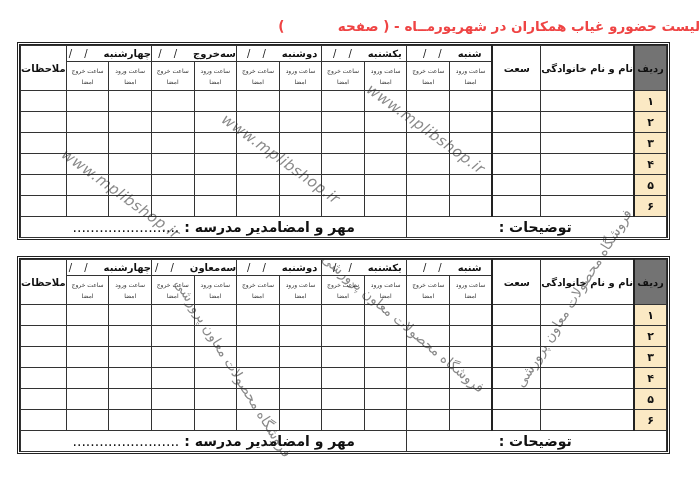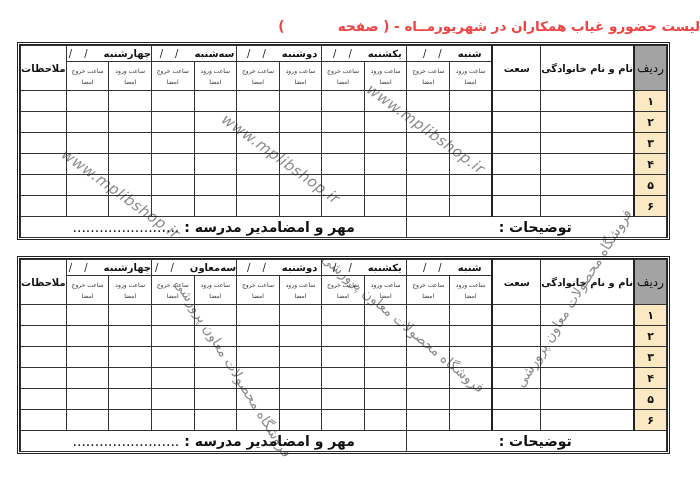--- a/index.html
+++ b/index.html
@@ -25,21 +25,21 @@
   table.att td {
     border: 1px solid #333; padding: 0; text-align: center; vertical-align: middle;
     overflow: hidden; white-space: nowrap;
   }
   .c-row  { width: 32px; }
   .c-name { width: 92px; }
   .c-hrs  { width: 48px; }
   .c-sub  { width: 42px; }
   .c-note { width: 45px; }
   td.rowh {
-    background: #a3a3a3; font-weight: normal; font-size: 12px;
+    background: #737373; font-weight: bold; font-size: 10px;
     border-left: 2px solid #222 !important;
   }
   td.rownum { background: #fbe9c4; font-weight: bold; font-size: 11px; border-left: 2px solid #222 !important; }
   td.hbold { font-weight: bold; font-size: 10px; }
   td.hrs-col { border-left: 2px solid #222 !important; margin-left: 8px; }
   td.dayh {
     font-size: 10px; font-weight: bold; height: 15px; text-align: right; padding-right: 3px;
   }
   td.dayh .day-name { margin-left: 10px; }
   td.dayh .slash { margin: 0 6px; font-weight: normal; }
@@ -88,21 +88,21 @@
       <col class="c-note">
     </colgroup>
   <tbody>
         <tr class="head-top">
           <td class="rowh" rowspan="2">ردیف</td>
           <td class="hbold" rowspan="2">نام و نام خانوادگی</td>
           <td class="hbold hrs-col" rowspan="2">سعت</td>
           <td class="dayh" colspan="2"><span class="day-name">شنبه</span><span class="slash">/</span><span class="slash">/</span></td>
           <td class="dayh" colspan="2"><span class="day-name">یکشنبه</span><span class="slash">/</span><span class="slash">/</span></td>
           <td class="dayh" colspan="2"><span class="day-name">دوشنبه</span><span class="slash">/</span><span class="slash">/</span></td>
-          <td class="dayh" colspan="2"><span class="day-name">سه‌شنبه</span><span class="slash">/</span><span class="slash">/</span></td>
+          <td class="dayh" colspan="2"><span class="day-name">سه‌خروج</span><span class="slash">/</span><span class="slash">/</span></td>
           <td class="dayh" colspan="2"><span class="day-name">چهارشنبه</span><span class="slash">/</span><span class="slash">/</span></td>
           <td class="hbold" rowspan="2">ملاحظات</td>
         </tr>
         <tr>
           <td class="subh">
             <div>ساعت ورود</div>
             <div>امضا</div>
           </td>
           <td class="subh">
             <div>ساعت خروج</div>

